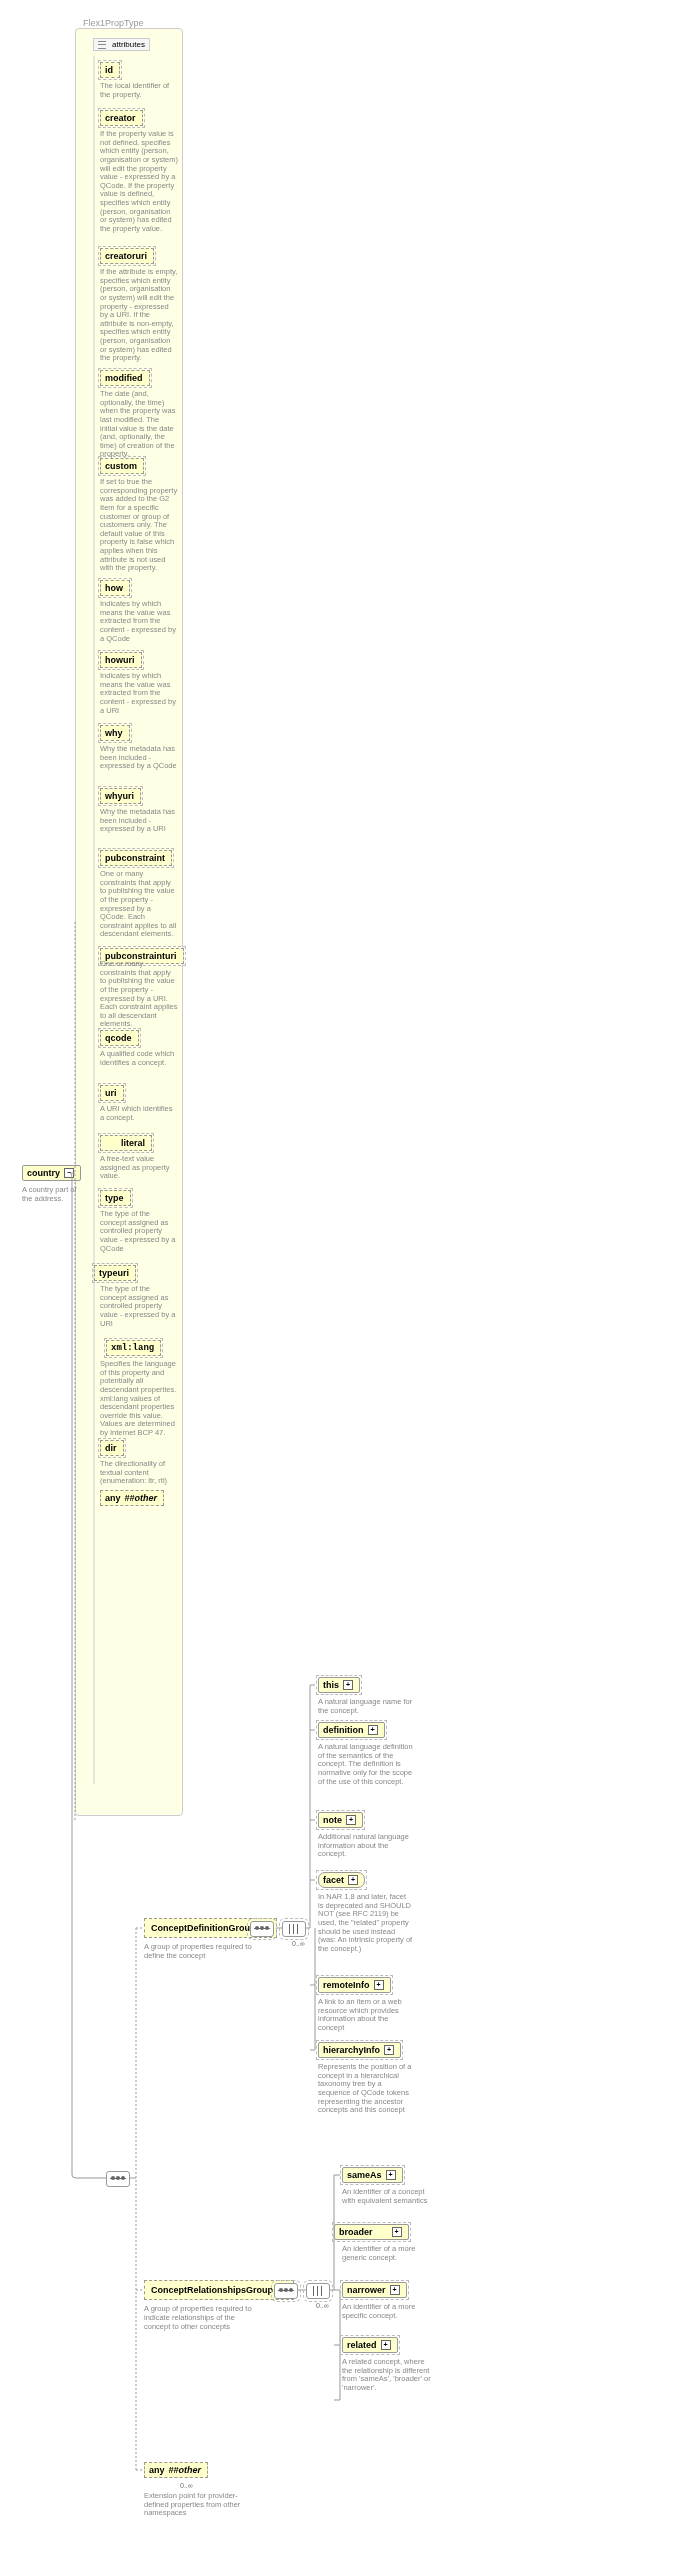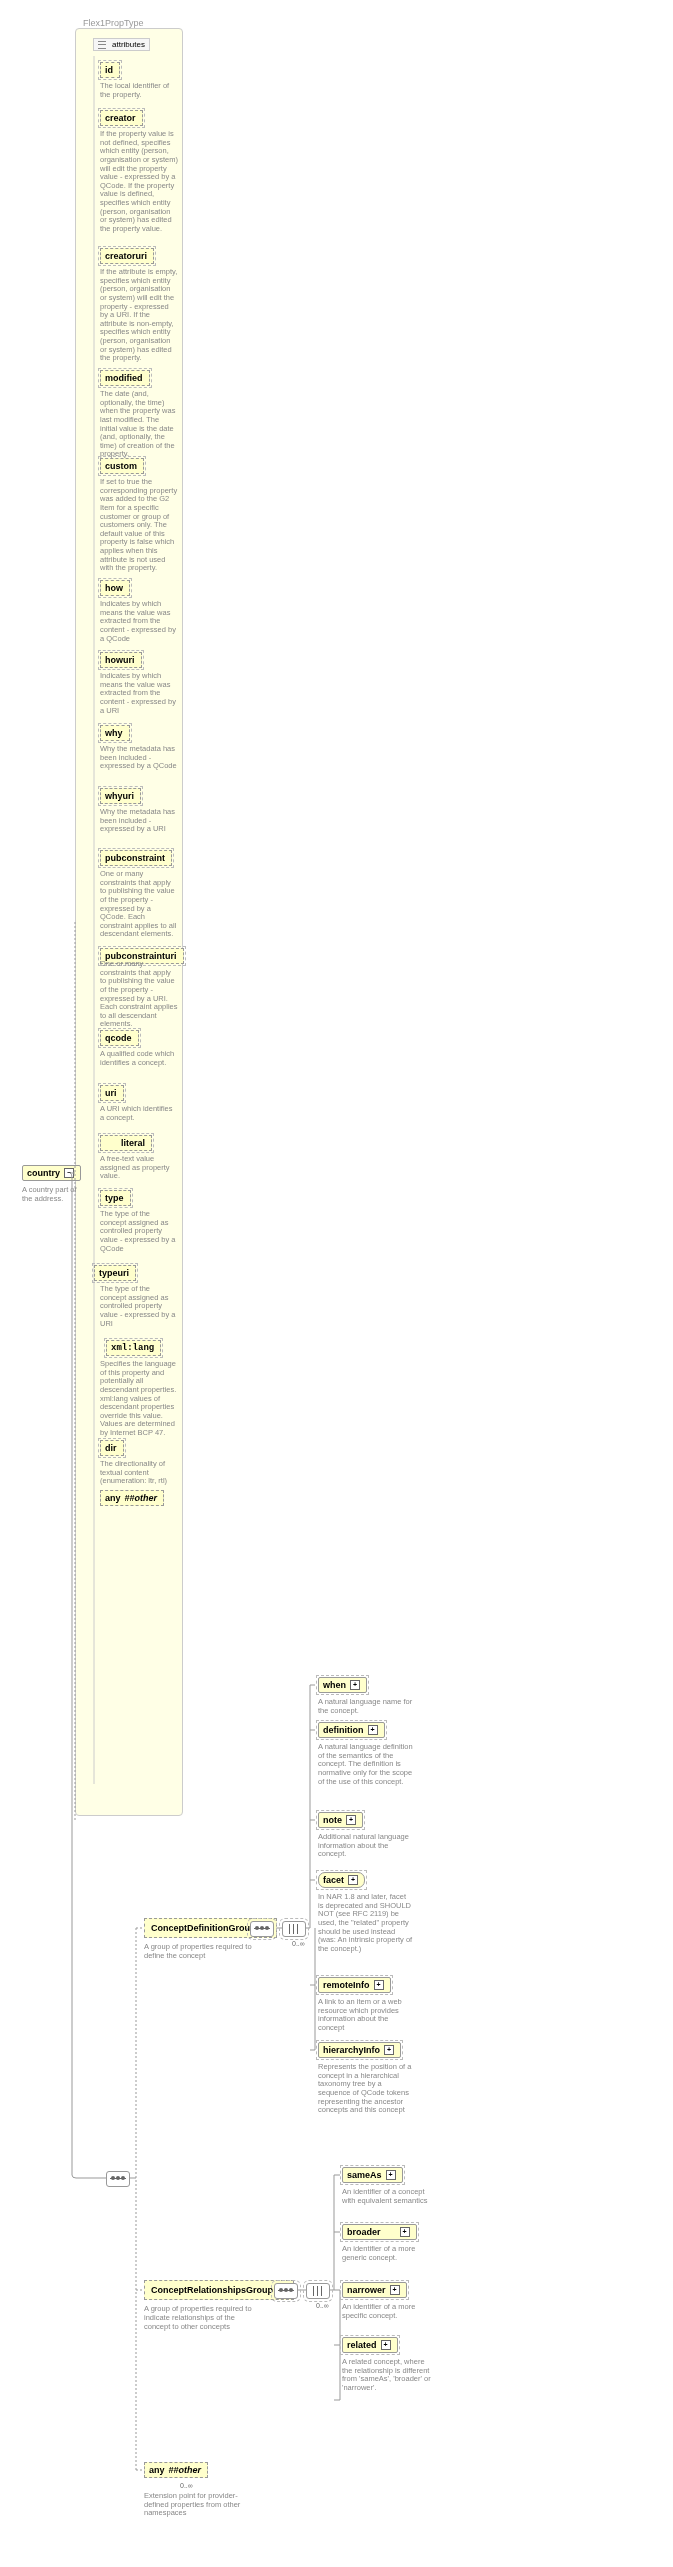--- a/index.html
+++ b/index.html
@@ -257,21 +257,21 @@
   <div class="group-box" style="left:134px; top:1908px;">
     <span>ConceptDefinitionGroup</span>
     <span class="box-expand">−</span>
   </div>
   <div class="group-desc" style="left:134px; top:1932px;">A group of properties required to define the concept</div>
   <div class="seq-box dashed" style="left:240px; top:1911px;"></div>
   <div class="choice-box dashed" style="left:272px; top:1911px;"></div>
   <div class="occur" style="left:282px; top:1930px;">0..∞</div>
 
   <div class="element-box opt" style="left:308px; top:1667px;">
-      <span>when</span>
+      <span>this</span>
       <span class="box-expand">+</span>
     </div>
   <div class="desc wide" style="left:308px; top:1688px;">A natural language name for the concept.</div>
 
   <div class="element-box opt" style="left:308px; top:1712px;">
       <span>definition</span>
       <span class="box-expand">+</span>
     </div>
   <div class="desc wide" style="left:308px; top:1733px;">A natural language definition of the semantics of the concept. The definition is normative only for the scope of the use of this concept.</div>
 
@@ -307,21 +307,21 @@
   <div class="seq-box dashed" style="left:264px; top:2273px;"></div>
   <div class="choice-box dashed" style="left:296px; top:2273px;"></div>
   <div class="occur" style="left:306px; top:2292px;">0..∞</div>
 
   <div class="element-box opt" style="left:332px; top:2157px;">
       <span>sameAs</span>
       <span class="box-expand">+</span>
     </div>
   <div class="desc wide" style="left:332px; top:2178px;">An identifier of a concept with equivalent semantics</div>
 
-  <div class="element-box opt" style="left:332px; top:2214px;gap:15px;">
+  <div class="element-box opt" style="left:324px; top:2214px;gap:15px;">
       <span>broader</span>
       <span class="box-expand">+</span>
     </div>
   <div class="desc wide" style="left:332px; top:2235px;">An identifier of a more generic concept.</div>
 
   <div class="element-box opt" style="left:332px; top:2272px;">
       <span>narrower</span>
       <span class="box-expand">+</span>
     </div>
   <div class="desc wide" style="left:332px; top:2293px;">An identifier of a more specific concept.</div>

